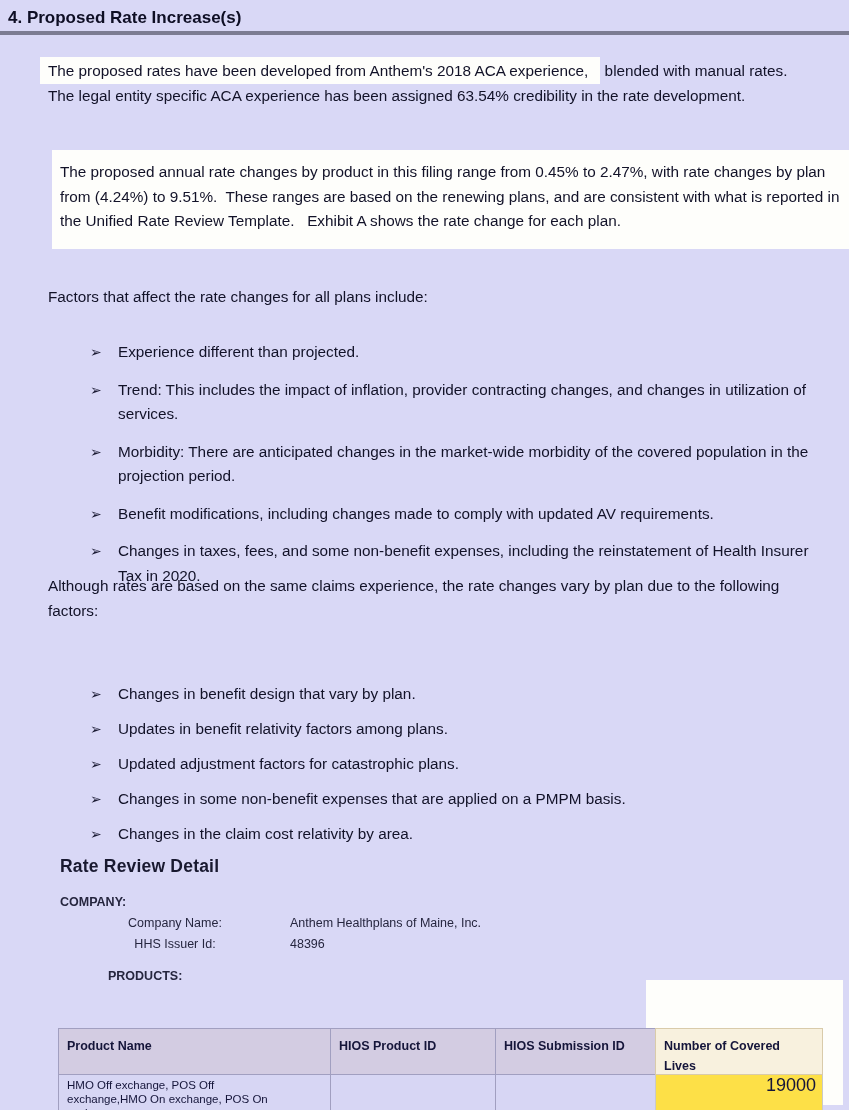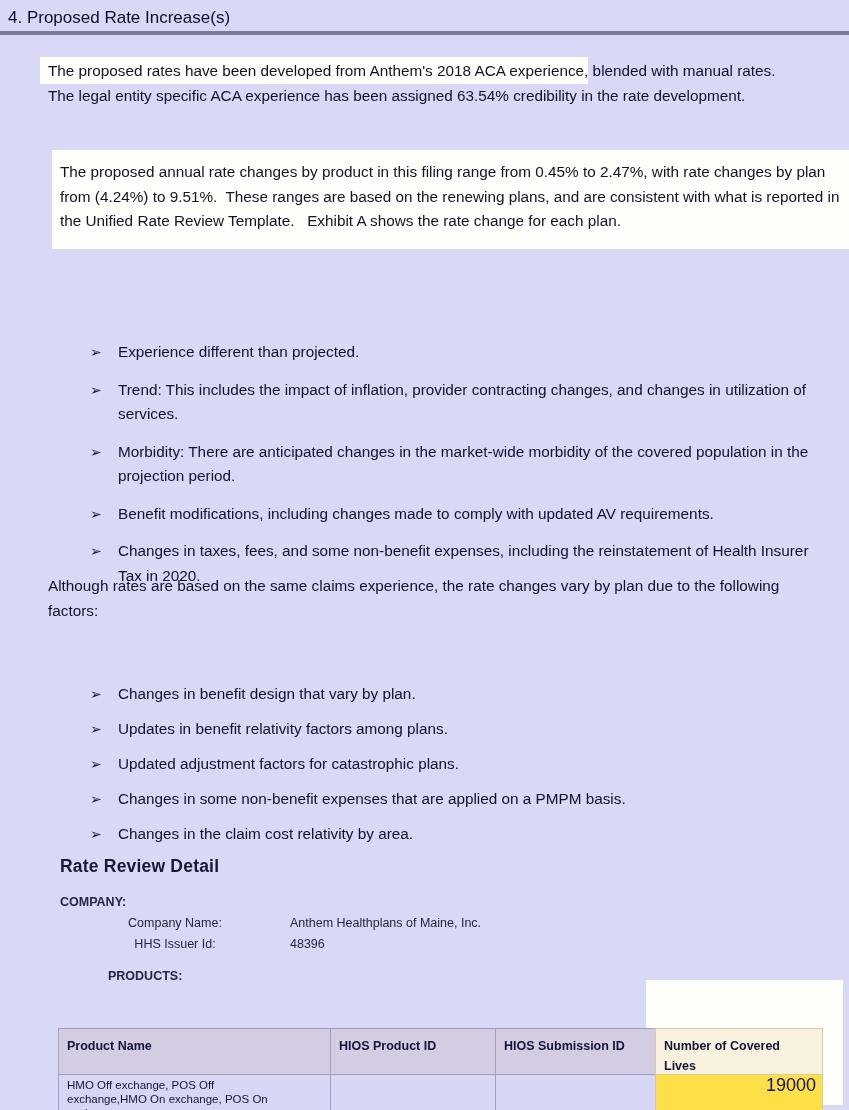--- a/index.html
+++ b/index.html
@@ -10,34 +10,34 @@
   }
   html,body{margin:0;padding:0;}
   .page{
     position:relative; width:849px; height:1110px; overflow:hidden;
     background:var(--page-bg);
     font-family:"Liberation Sans", sans-serif;
     color:var(--text);
   }
   .doc-title{
     position:absolute; left:8px; top:8px;
-    font-size:17px; font-weight:normal; color:#0e0e24; white-space:pre;
+    font-size:17px; font-weight:bold; color:#0e0e24; white-space:pre;
   }
   .title-rule{
     position:absolute; left:0; top:31px; width:849px; height:4px;
     background:var(--rule);
   }
   .para{
     position:absolute; font-size:15.3px; line-height:24.5px;
     white-space:pre-wrap; color:var(--text);
   }
   .intro{ left:48px; top:59px; width:745px; }
   .hl{
     background:var(--highlight);
-    padding:5px 0 5px 8px; margin-left:-8px;
+    padding:5px 12px 5px 8px; margin-left:-8px;
   }
   .range-box{
     position:absolute; left:52px; top:150px; width:806px; height:99px;
     background:var(--highlight); box-sizing:border-box;
   }
   .range-box .para{ position:static; display:block; padding:10px 4px 0 8px; width:794px; box-sizing:content-box;}
   .factors-intro{ left:48px; top:285px; width:760px; }
   .although{ left:48px; top:574px; width:775px; }
   .blist{ position:absolute; left:90px; }
   .list1{ top:340px; }
@@ -112,20 +112,21 @@
 
   <div class="doc-title">4. Proposed Rate Increase(s)</div>
   <div class="title-rule"></div>
 
   <div class="para intro"><span class="hl">The proposed rates have been developed from Anthem's 2018 ACA experience,</span><span> blended with manual rates.  The legal entity specific ACA experience has been assigned 63.54% credibility in the rate development.</span></div>
 
   <div class="range-box">
     <div class="para">The proposed annual rate changes by product in this filing range from 0.45% to 2.47%, with rate changes by plan from (4.24%) to 9.51%.  These ranges are based on the renewing plans, and are consistent with what is reported in the Unified Rate Review Template.   Exhibit A shows the rate change for each plan.</div>
   </div>
 
+  <div class="para factors-intro">Factors that affect the rate changes for all plans include:</div>
 
   <div class="blist list1">
     <div class="b-item">
       <span class="b-marker">➢</span>
       <div class="b-text">Experience different than projected.</div>
     </div>
     <div class="b-item">
       <span class="b-marker">➢</span>
       <div class="b-text">Trend: This includes the impact of inflation, provider contracting changes, and changes in utilization of services.</div>
     </div>

